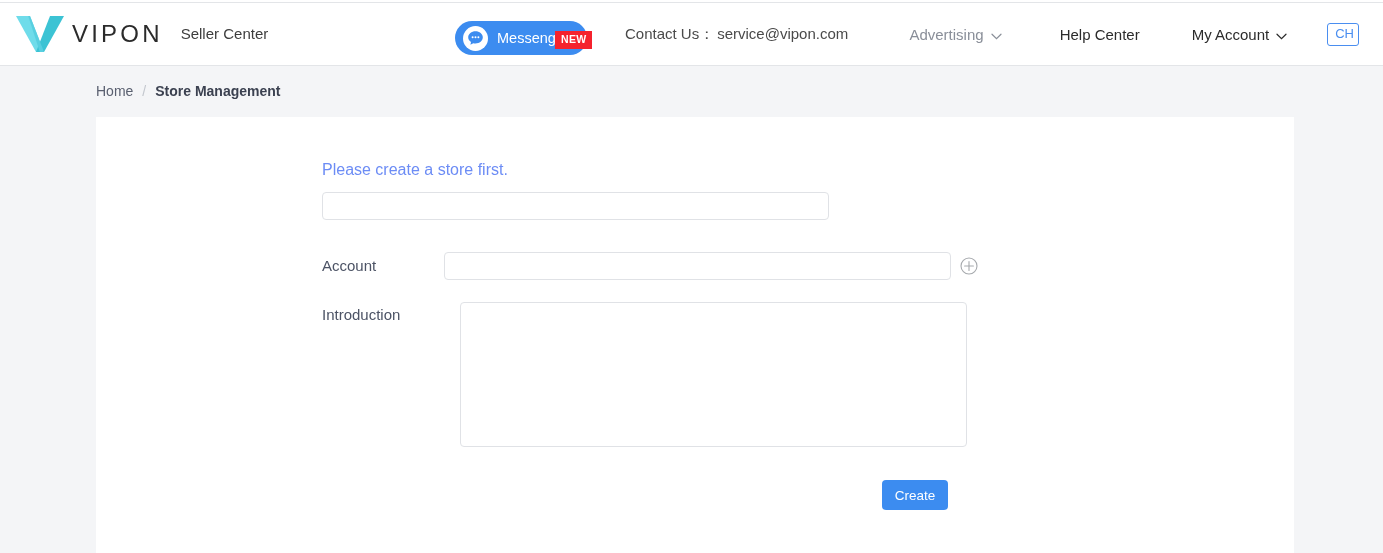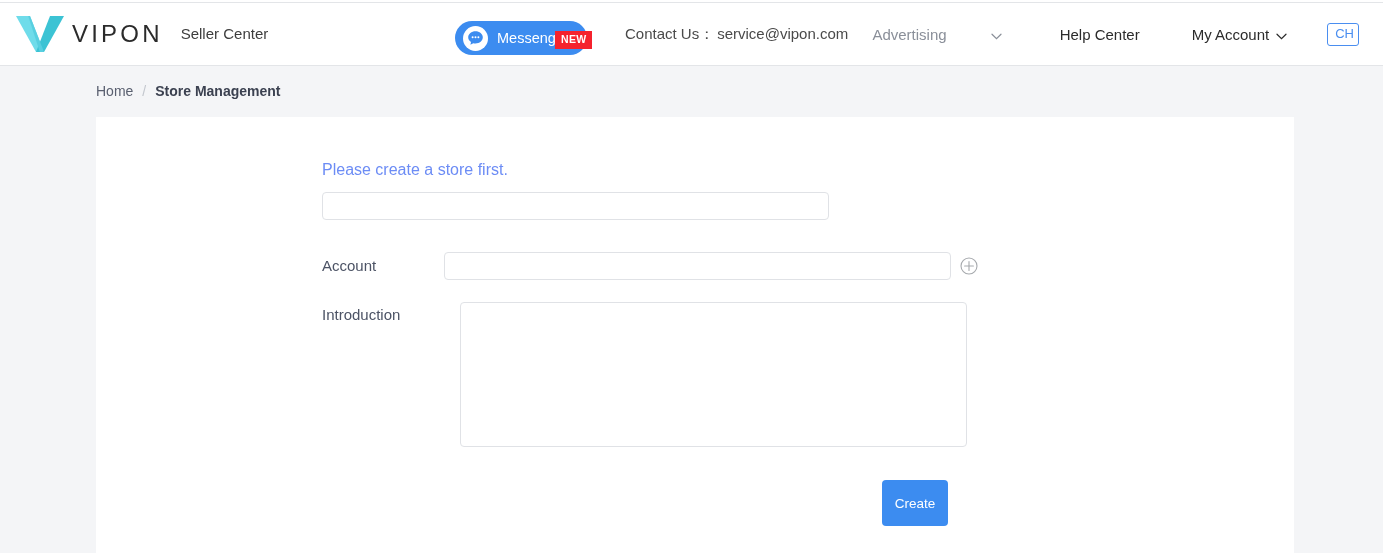--- a/index.html
+++ b/index.html
@@ -134,21 +134,21 @@
   }
   .nav-item {
     display: flex;
     align-items: center;
     font-size: 15px;
     color: #2b2b2b;
     cursor: pointer;
     white-space: nowrap;
   }
   .nav-item.muted { color: #8a8f99; }
-  .nav-gap-1 { margin-right: 58px; gap: 37px; }
+  .nav-gap-1 { margin-right: 58px; }
   .nav-gap-2 { margin-right: 52px; }
   .nav-gap-3 { margin-right: 40px; }
   .caret {
     margin-left: 7px;
     display: inline-block;
   }
   .lang-btn {
     border: 1px solid #4a8ef0;
     color: #4a8ef0;
     font-size: 13px;
@@ -243,21 +243,21 @@
     margin-left: 9px;
     width: 18px;
     height: 18px;
     margin-top: 5px;
     cursor: pointer;
     flex: none;
   }
 
   .create-btn {
     width: 66px;
-    height: 46px;
+    height: 30px;
     background: #3c8cf0;
     border: none;
     border-radius: 4px;
     color: #ffffff;
     font-size: 13.5px;
     font-family: "Liberation Sans", sans-serif;
     cursor: pointer;
     padding: 0;
   }
 </style>

